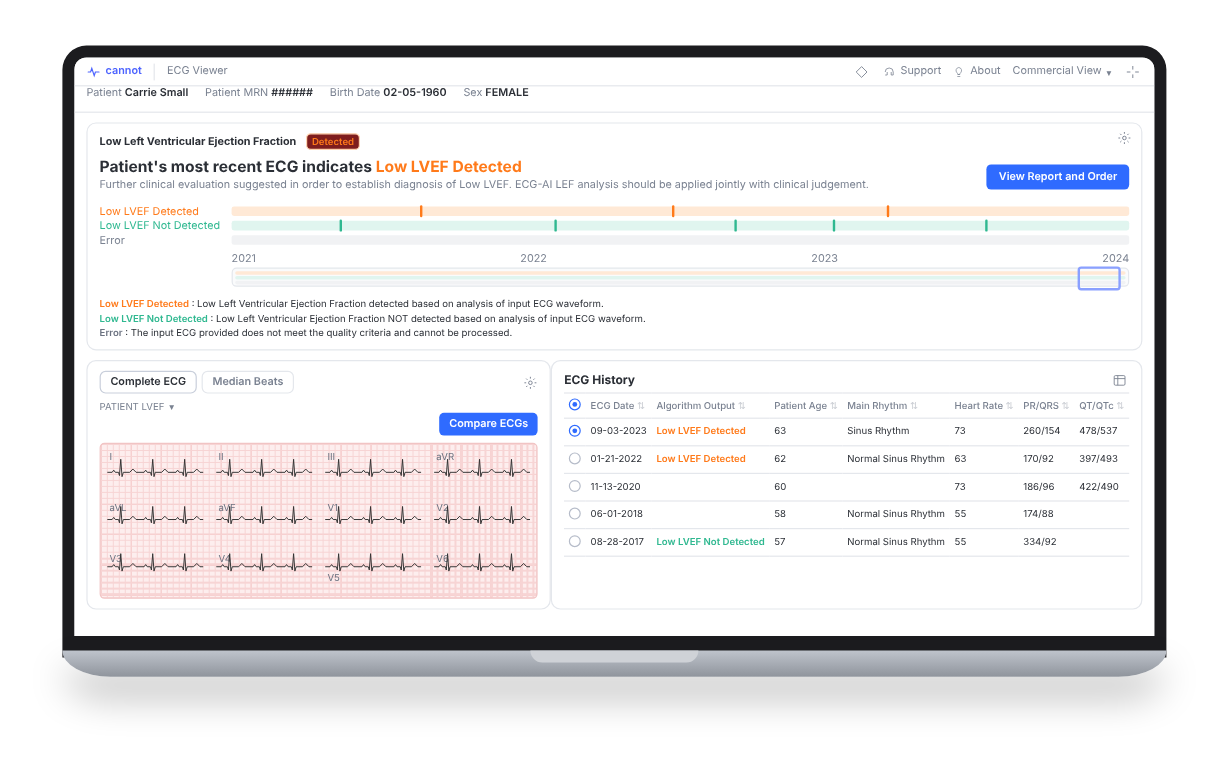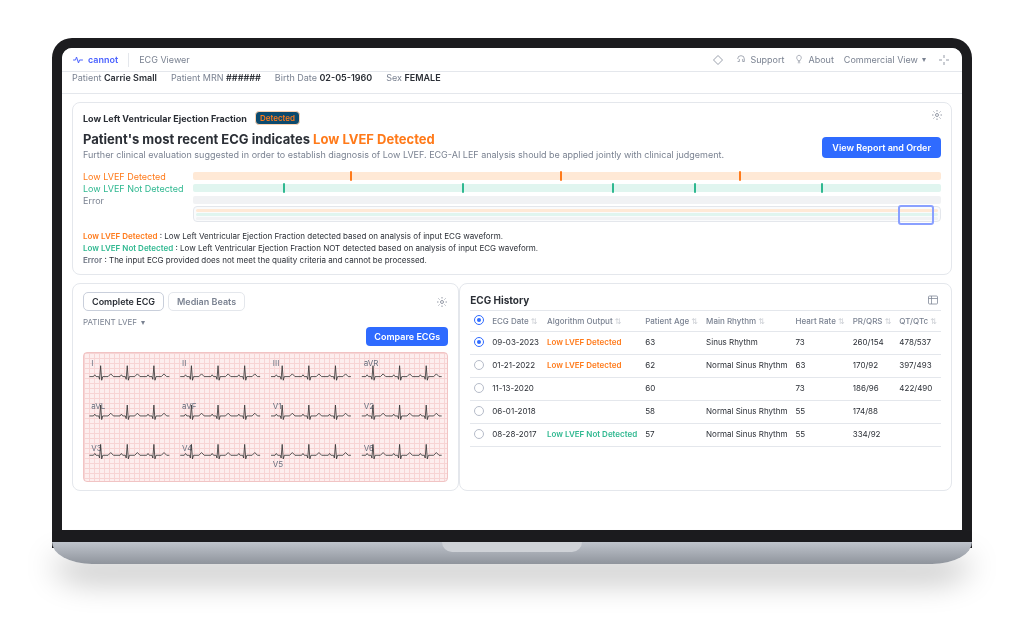--- a/index.html
+++ b/index.html
@@ -20,33 +20,33 @@
     box-shadow:0 18px 30px rgba(0,0,0,.25)}
   .notch{width:140px;height:10px;background:#cfd2d7;margin:-6px auto 0;border-radius:0 0 10px 10px}
 
   
   .topbar{display:flex;align-items:center;gap:10px;height:24px;border-bottom:1px solid var(--line);padding:0 10px}
   .logo{display:flex;align-items:center;gap:4px;color:#4c63ff;font-weight:600}
   .logo svg{display:block}
   .divider{width:1px;height:14px;background:var(--line)}
   .app-title{color:var(--muted)}
   .top-right{margin-left:auto;display:flex;align-items:center;gap:10px;color:var(--muted)}
-  .top-right .link{display:flex;align-items:flex-start;gap:4px;cursor:pointer}
+  .top-right .link{display:flex;align-items:center;gap:4px;cursor:pointer}
   .top-right .caret{font-size:8px}
 
   .patientbar{display:flex;align-items:flex-start;gap:14px;height:22px;padding:0 10px;color:var(--muted);border-bottom:1px solid var(--line)}
   .patientbar b{color:var(--text);font-weight:600}
 
   
   .content{padding:8px 10px 0 10px}
   .card{background:var(--card);border:1px solid var(--line);border-radius:8px;padding:8px 10px;margin-bottom:8px;position:relative}
 
   .tagrow{display:flex;align-items:center;gap:8px}
   .chip{display:inline-flex;align-items:center;gap:4px;border:1px solid #ffd3b0;border-radius:4px;
-    padding:1px 4px;background:#0c4a6e;color:var(--orange);font-size:8px;font-weight:600}
+    padding:1px 4px;background:#7f1d1d;color:var(--orange);font-size:8px;font-weight:600}
   .tab-label{font-weight:700}
   .gear{position:absolute;top:6px;right:8px;color:var(--muted);cursor:pointer}
 
   .headline{font-size:13px;font-weight:700;margin:6px 0 2px}
   .headline .accent{color:var(--orange)}
   .sub{color:var(--muted)}
   .view-report{position:absolute;right:10px;top:34px;background:var(--brand);color:#fff;border:none;
     border-radius:4px;padding:5px 10px;font-size:9px;font-weight:600;cursor:pointer}
 
   
@@ -210,20 +210,26 @@
                   <div class="tl-tick g" style="left: 56%;"></div>
                   <div class="tl-tick g" style="left: 67%;"></div>
                   <div class="tl-tick g" style="left: 84%;"></div>
                 </div>
               </div>
               <div class="tl-row">
                 <div class="tl-label err">Error</div>
                 <div class="tl-track err"></div>
               </div>
             </div>
+          <div class="tl-years">
+            <span>2021</span>
+            <span>2022</span>
+            <span>2023</span>
+            <span>2024</span>
+          </div>
           <div class="tl-scrub">
             <div class="band b1"></div>
               <div class="band b2"></div>
               <div class="band b3"></div>
             <div class="tl-window"></div>
           </div>
 
           <div class="legend">
             <div><span class="o">Low LVEF Detected</span><span> : Low Left Ventricular Ejection Fraction detected based on analysis of input ECG waveform.</span></div>
             <div><span class="g">Low LVEF Not Detected</span><span> : Low Left Ventricular Ejection Fraction NOT detected based on analysis of input ECG waveform.</span></div>

